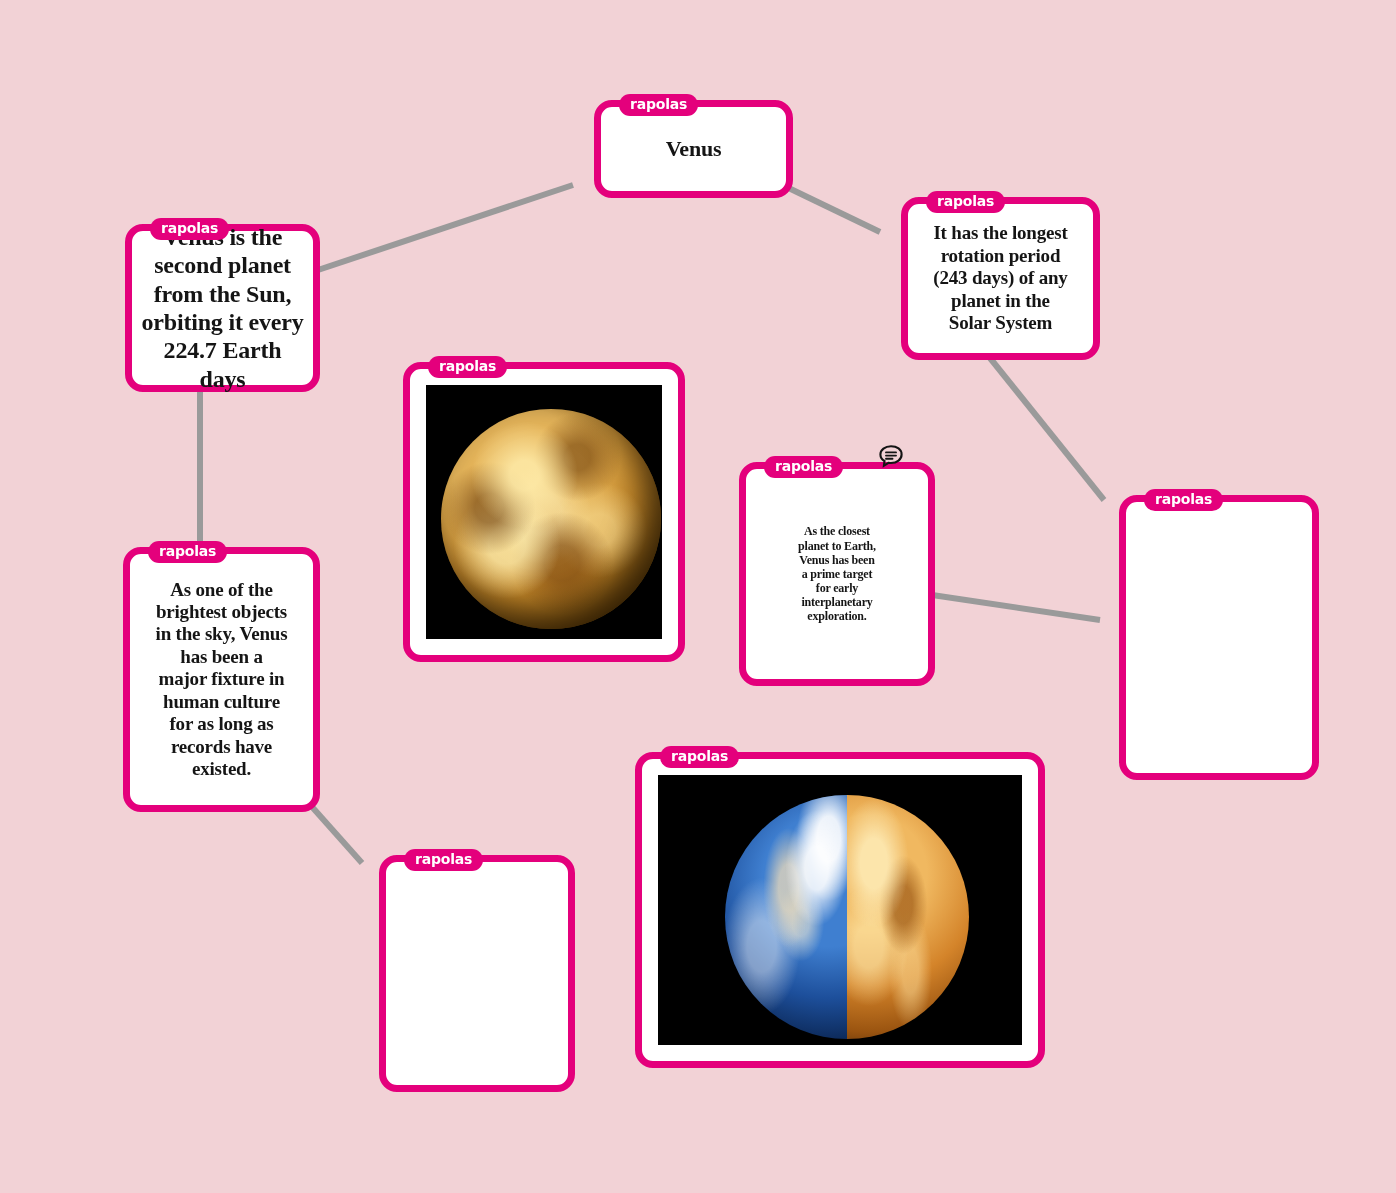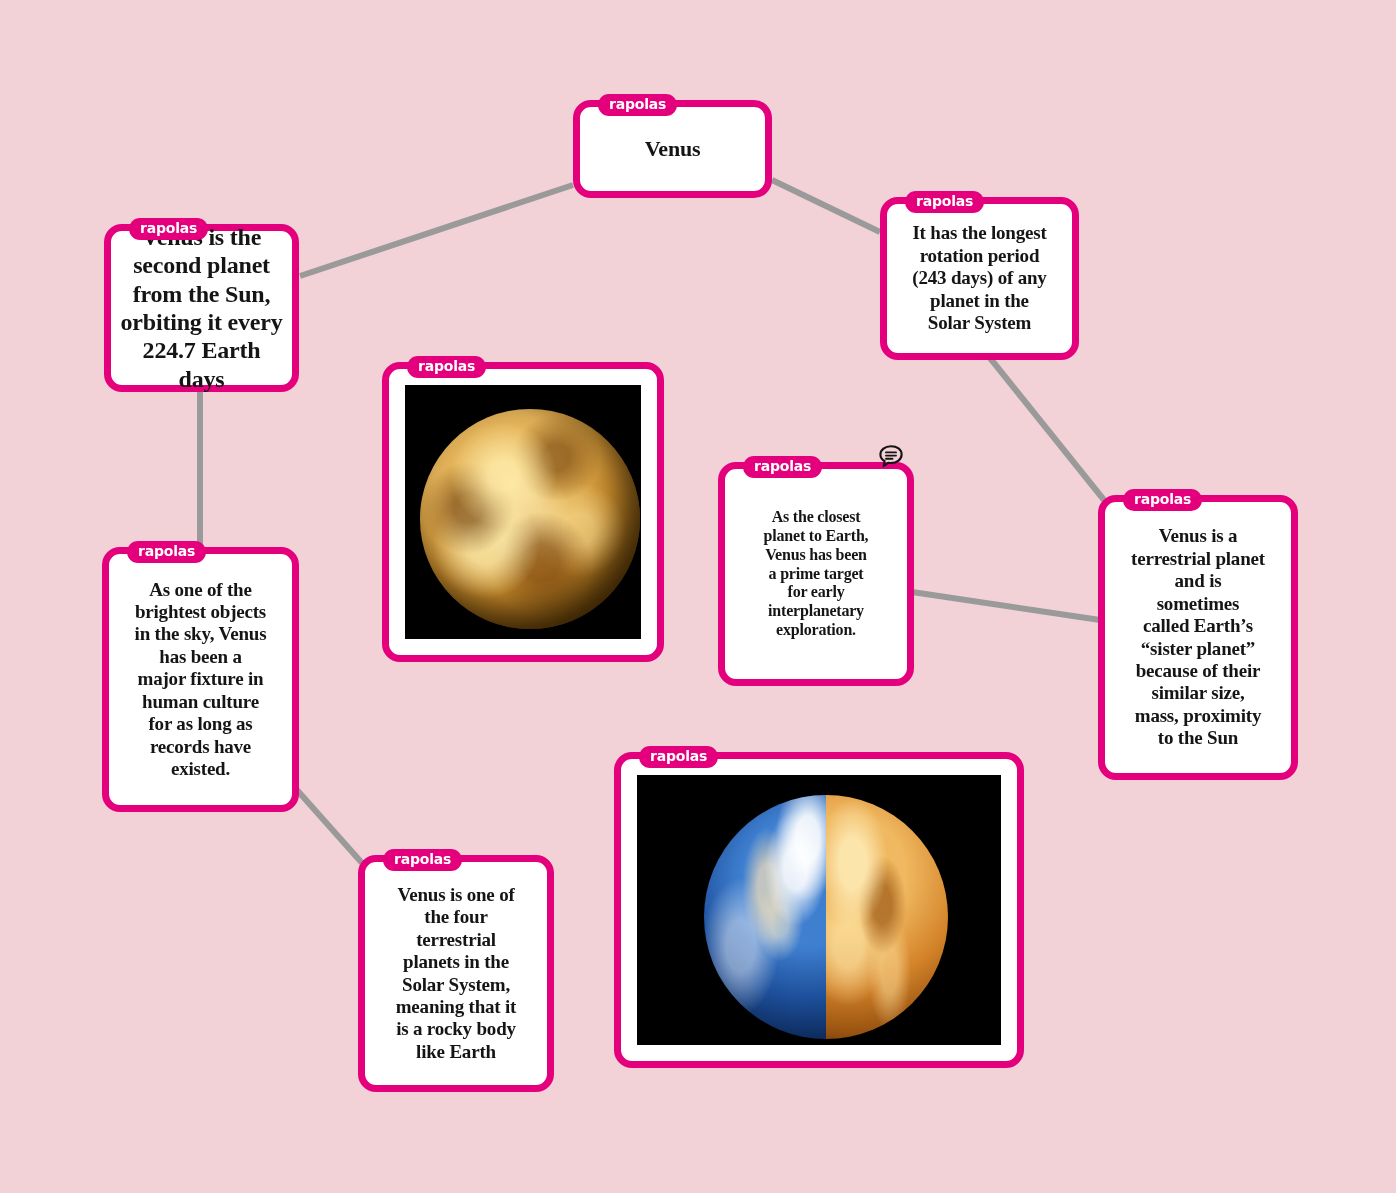--- a/index.html
+++ b/index.html
@@ -30,20 +30,21 @@
   .node {
     position: absolute;
     box-sizing: border-box;
     background: #ffffff;
     border: 7px solid #3b82f6;
     border-radius: 18px;
     display: flex;
     align-items: center;
     justify-content: center;
     z-index: 3;
+    margin-left: 21px;
   }
   .node-text {
     font-family: Liberation Serif, serif;
     font-weight: bold;
     color: #151515;
     text-align: center;
     line-height: 1.18;
     letter-spacing: -0.2px;
     padding: 4px 6px;
     white-space: pre-line;
@@ -178,51 +179,33 @@
 in the sky, Venus
 has been a
 major fixture in
 human culture
 for as long as
 records have
 existed.</div>
       </div>
       <div class="node" style="left: 718px; top: 462px; width: 196px; height: 224px; border-color: rgb(228, 0, 124);">
         <div class="tag" style="background: rgb(228, 0, 124);">rapolas</div>
-        <div class="node-text" style="font-size: 16px; color: rgb(21, 21, 21);">As the closest
+        <div class="node-text" style="font-size: 12px; color: rgb(21, 21, 21);">As the closest
 planet to Earth,
 Venus has been
 a prime target
 for early
 interplanetary
 exploration.</div>
       </div>
       <div class="node" style="left: 1098px; top: 495px; width: 200px; height: 285px; border-color: rgb(228, 0, 124);">
         <div class="tag" style="background: rgb(228, 0, 124);">rapolas</div>
-        <div class="node-text" style="font-size: 19px; color: rgb(21, 21, 21);">Venus is a
-terrestrial planet
-and is
-sometimes
-called Earth’s
-“sister planet”
-because of their
-similar size,
-mass, proximity
-to the Sun</div>
       </div>
       <div class="node" style="left: 358px; top: 855px; width: 196px; height: 237px; border-color: rgb(228, 0, 124);">
         <div class="tag" style="background: rgb(228, 0, 124);">rapolas</div>
-        <div class="node-text" style="font-size: 19px; color: rgb(21, 21, 21);">Venus is one of
-the four
-terrestrial
-planets in the
-Solar System,
-meaning that it
-is a rocky body
-like Earth</div>
       </div>
       <div class="node imgcard" style="left: 614px; top: 752px; width: 410px; height: 316px; border-color: rgb(228, 0, 124);">
         <div class="tag" style="background: rgb(228, 0, 124);">rapolas</div>
         <div class="photo">
           <div class="split-globe" style="width: 244.24px; height: 244.24px; left: 66.88px; top: 19.88px;">
             <div class="split-left"></div>
             <div class="split-right"></div>
           </div>
         </div>
       </div>

